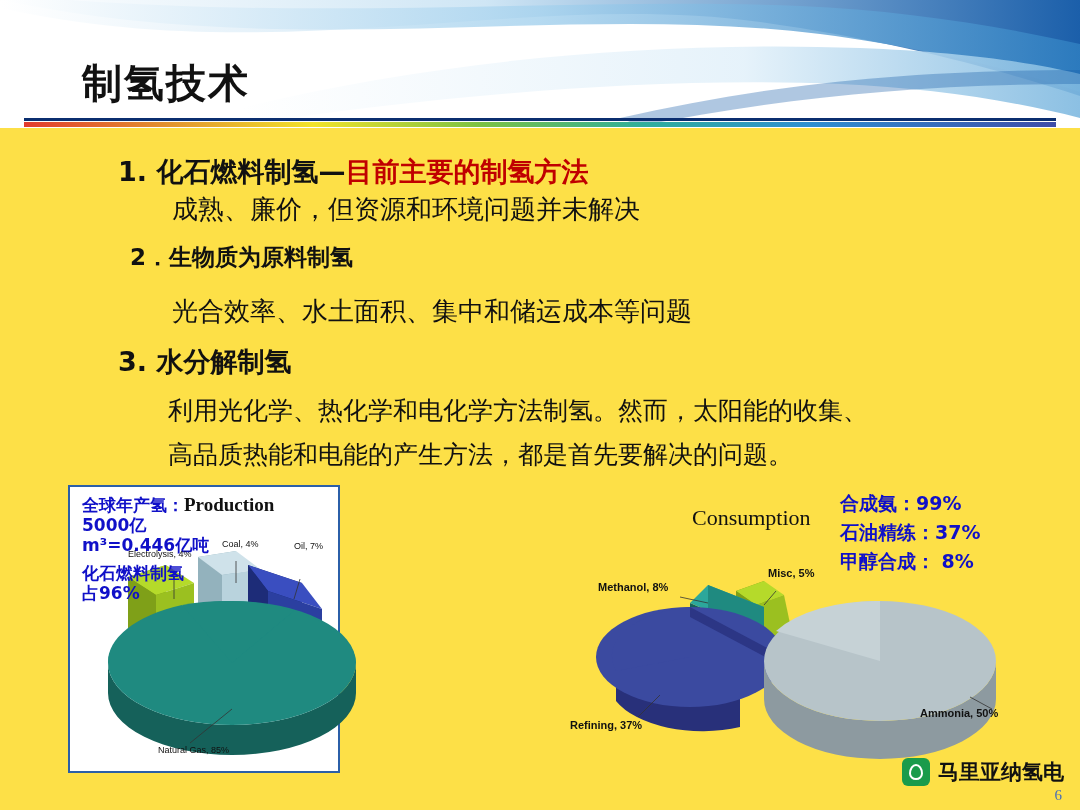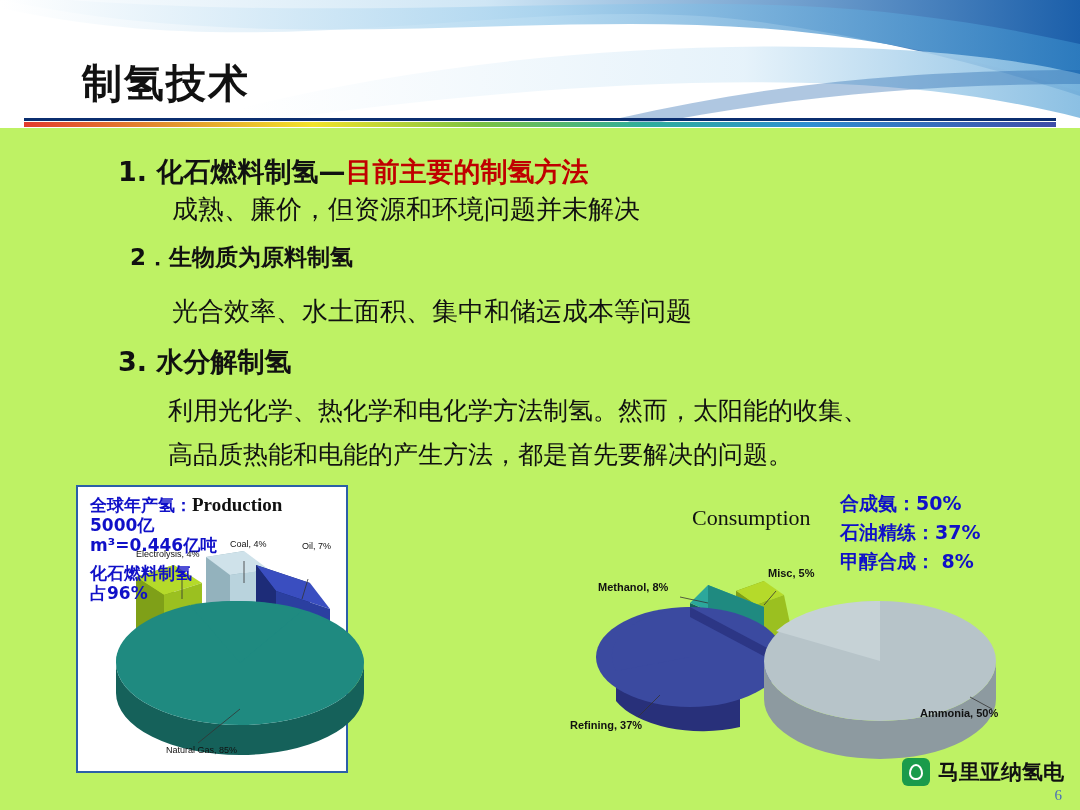--- a/index.html
+++ b/index.html
@@ -3,21 +3,21 @@
 <meta charset="utf-8">
 <style>
   html,body{margin:0;padding:0;}
   body{
     width:1080px;height:810px;
     font-family:"Liberation Sans", sans-serif;
     background:#ffffff;
     overflow:hidden;
     position:relative;
   }
-  .slide{position:absolute;inset:0;background:#bef264;}
+  .slide{position:absolute;inset:0;background:#fde047;}
 
   
   .banner{position:absolute;left:0;top:0;width:1080px;height:128px;overflow:hidden;}
   .banner svg{display:block;}
   .title{
     position:absolute;left:82px;top:56px;
     font-size:40px;font-weight:bold;color:#111;
     letter-spacing:2px;
     font-family:"DejaVu Sans","Liberation Sans",sans-serif;
   }
@@ -34,21 +34,21 @@
   .l1 b{font-weight:bold;}
   .l2{position:absolute;left:172px;top:60px;font-size:26px;}
   .l3{position:absolute;left:130px;top:110px;font-size:23px;font-weight:bold;}
   .l4{position:absolute;left:172px;top:162px;font-size:26px;}
   .l5{position:absolute;left:118px;top:212px;font-size:27px;font-weight:bold;}
   .l6{position:absolute;left:168px;top:262px;font-size:25px;}
   .l7{position:absolute;left:168px;top:306px;font-size:25px;}
 
   
   .panel-left{
-    position:absolute;left:76px;top:485px;width:272px;height:288px;
+    position:absolute;left:68px;top:485px;width:272px;height:288px;
     border:2px solid #2b5fa8;background:#fff;box-sizing:border-box;
   }
   .panel-left .cap{
     position:absolute;left:12px;top:8px;color:#1010c8;font-weight:bold;
     font-size:17px;line-height:20px;font-family:"DejaVu Sans","Liberation Sans",sans-serif;
   }
   .panel-left .cap .en{color:#111;font-family:"Liberation Serif",serif;font-size:19px;}
   .panel-left .cap2{
     position:absolute;left:12px;top:76px;color:#1010c8;font-weight:bold;
     font-size:17px;line-height:20px;font-family:"DejaVu Sans","Liberation Sans",sans-serif;
@@ -191,21 +191,21 @@
     <div class="lbl" style="left:152px;top:52px;">Coal, 4%</div>
     <div class="lbl" style="left:224px;top:54px;">Oil, 7%</div>
     <div class="lbl" style="left:88px;top:258px;text-align:center;">Natural Gas, 85%</div>
   </div>
 
   <div class="panel-right">
 
     <div class="hdr">Consumption</div>
 
     <div class="legend">
-      <div>合成氨：50%</div>
+      <div>合成氨：99%</div>
       <div>石油精练：37%</div>
       <div>甲醇合成： 8%</div>
     </div>
 
     <svg width="520" height="290" viewBox="0 0 520 290" style="position:absolute;left:0;top:0;">
 
       <g>
         <polygon points="196,106 224,96 232,136 204,146" fill="#7fa018"></polygon>
         <polygon points="196,106 224,96 244,110 216,120" fill="#b5da2a"></polygon>
         <polygon points="216,120 244,110 252,148 224,158" fill="#9bc020"></polygon>

